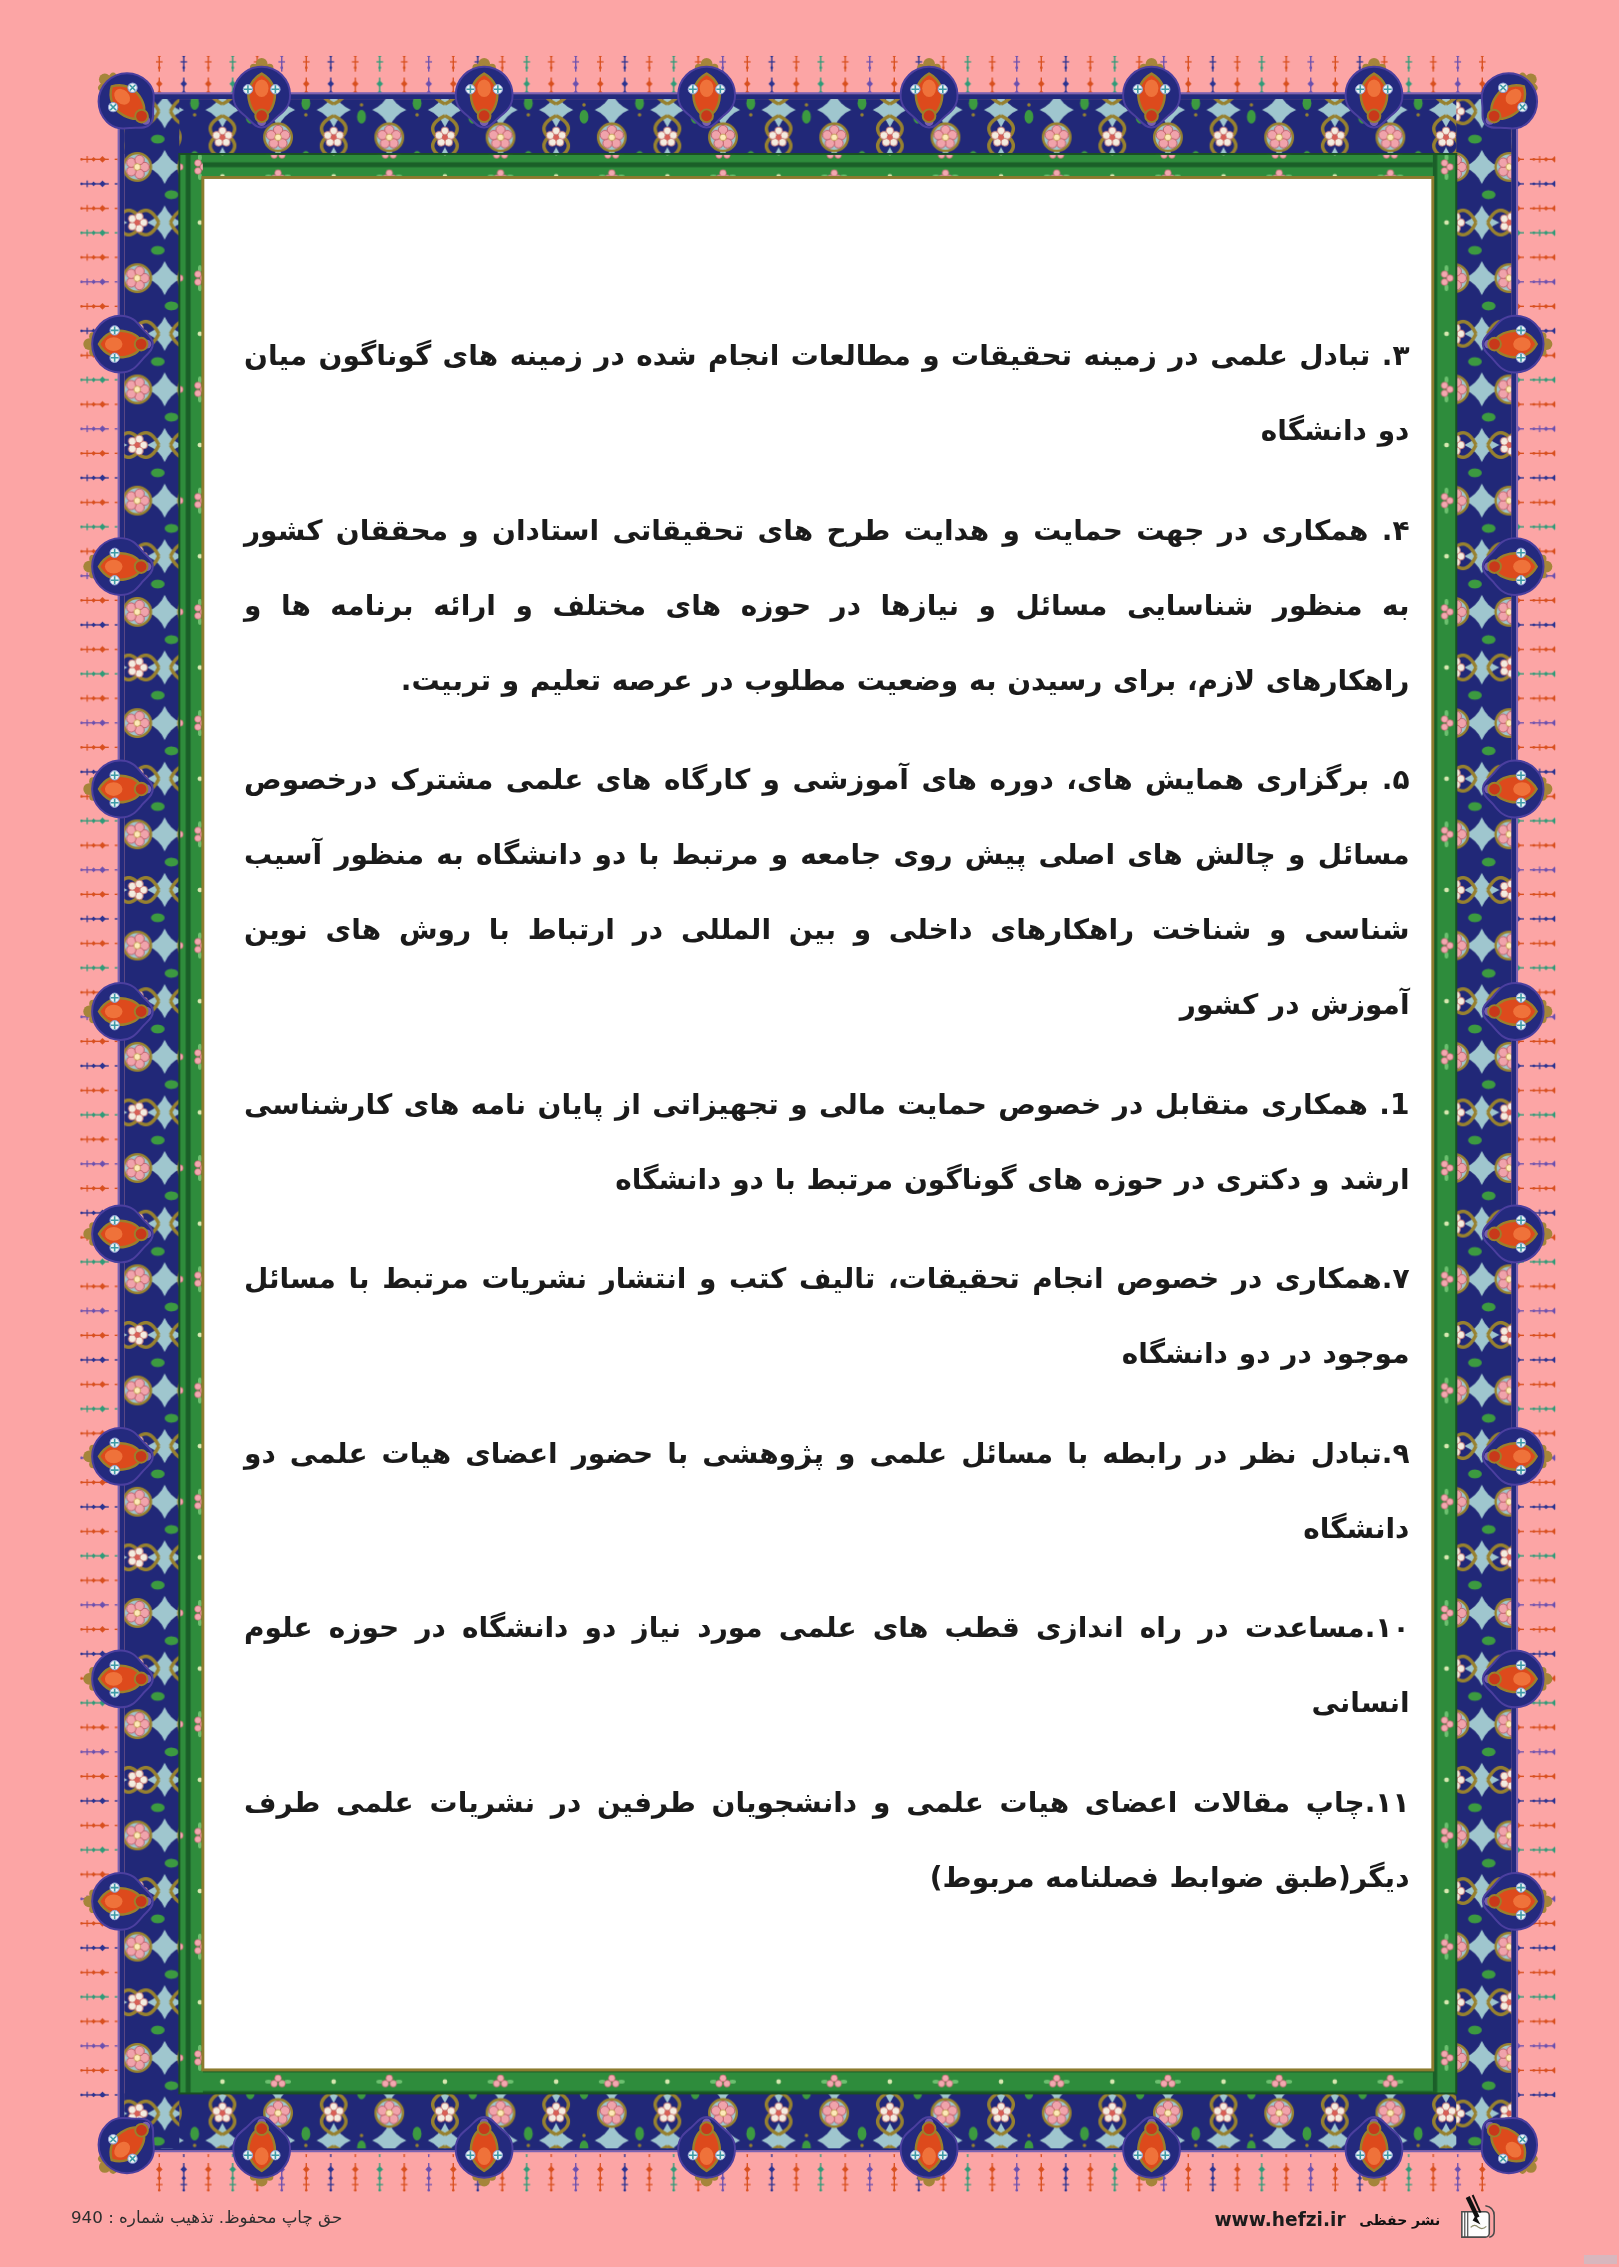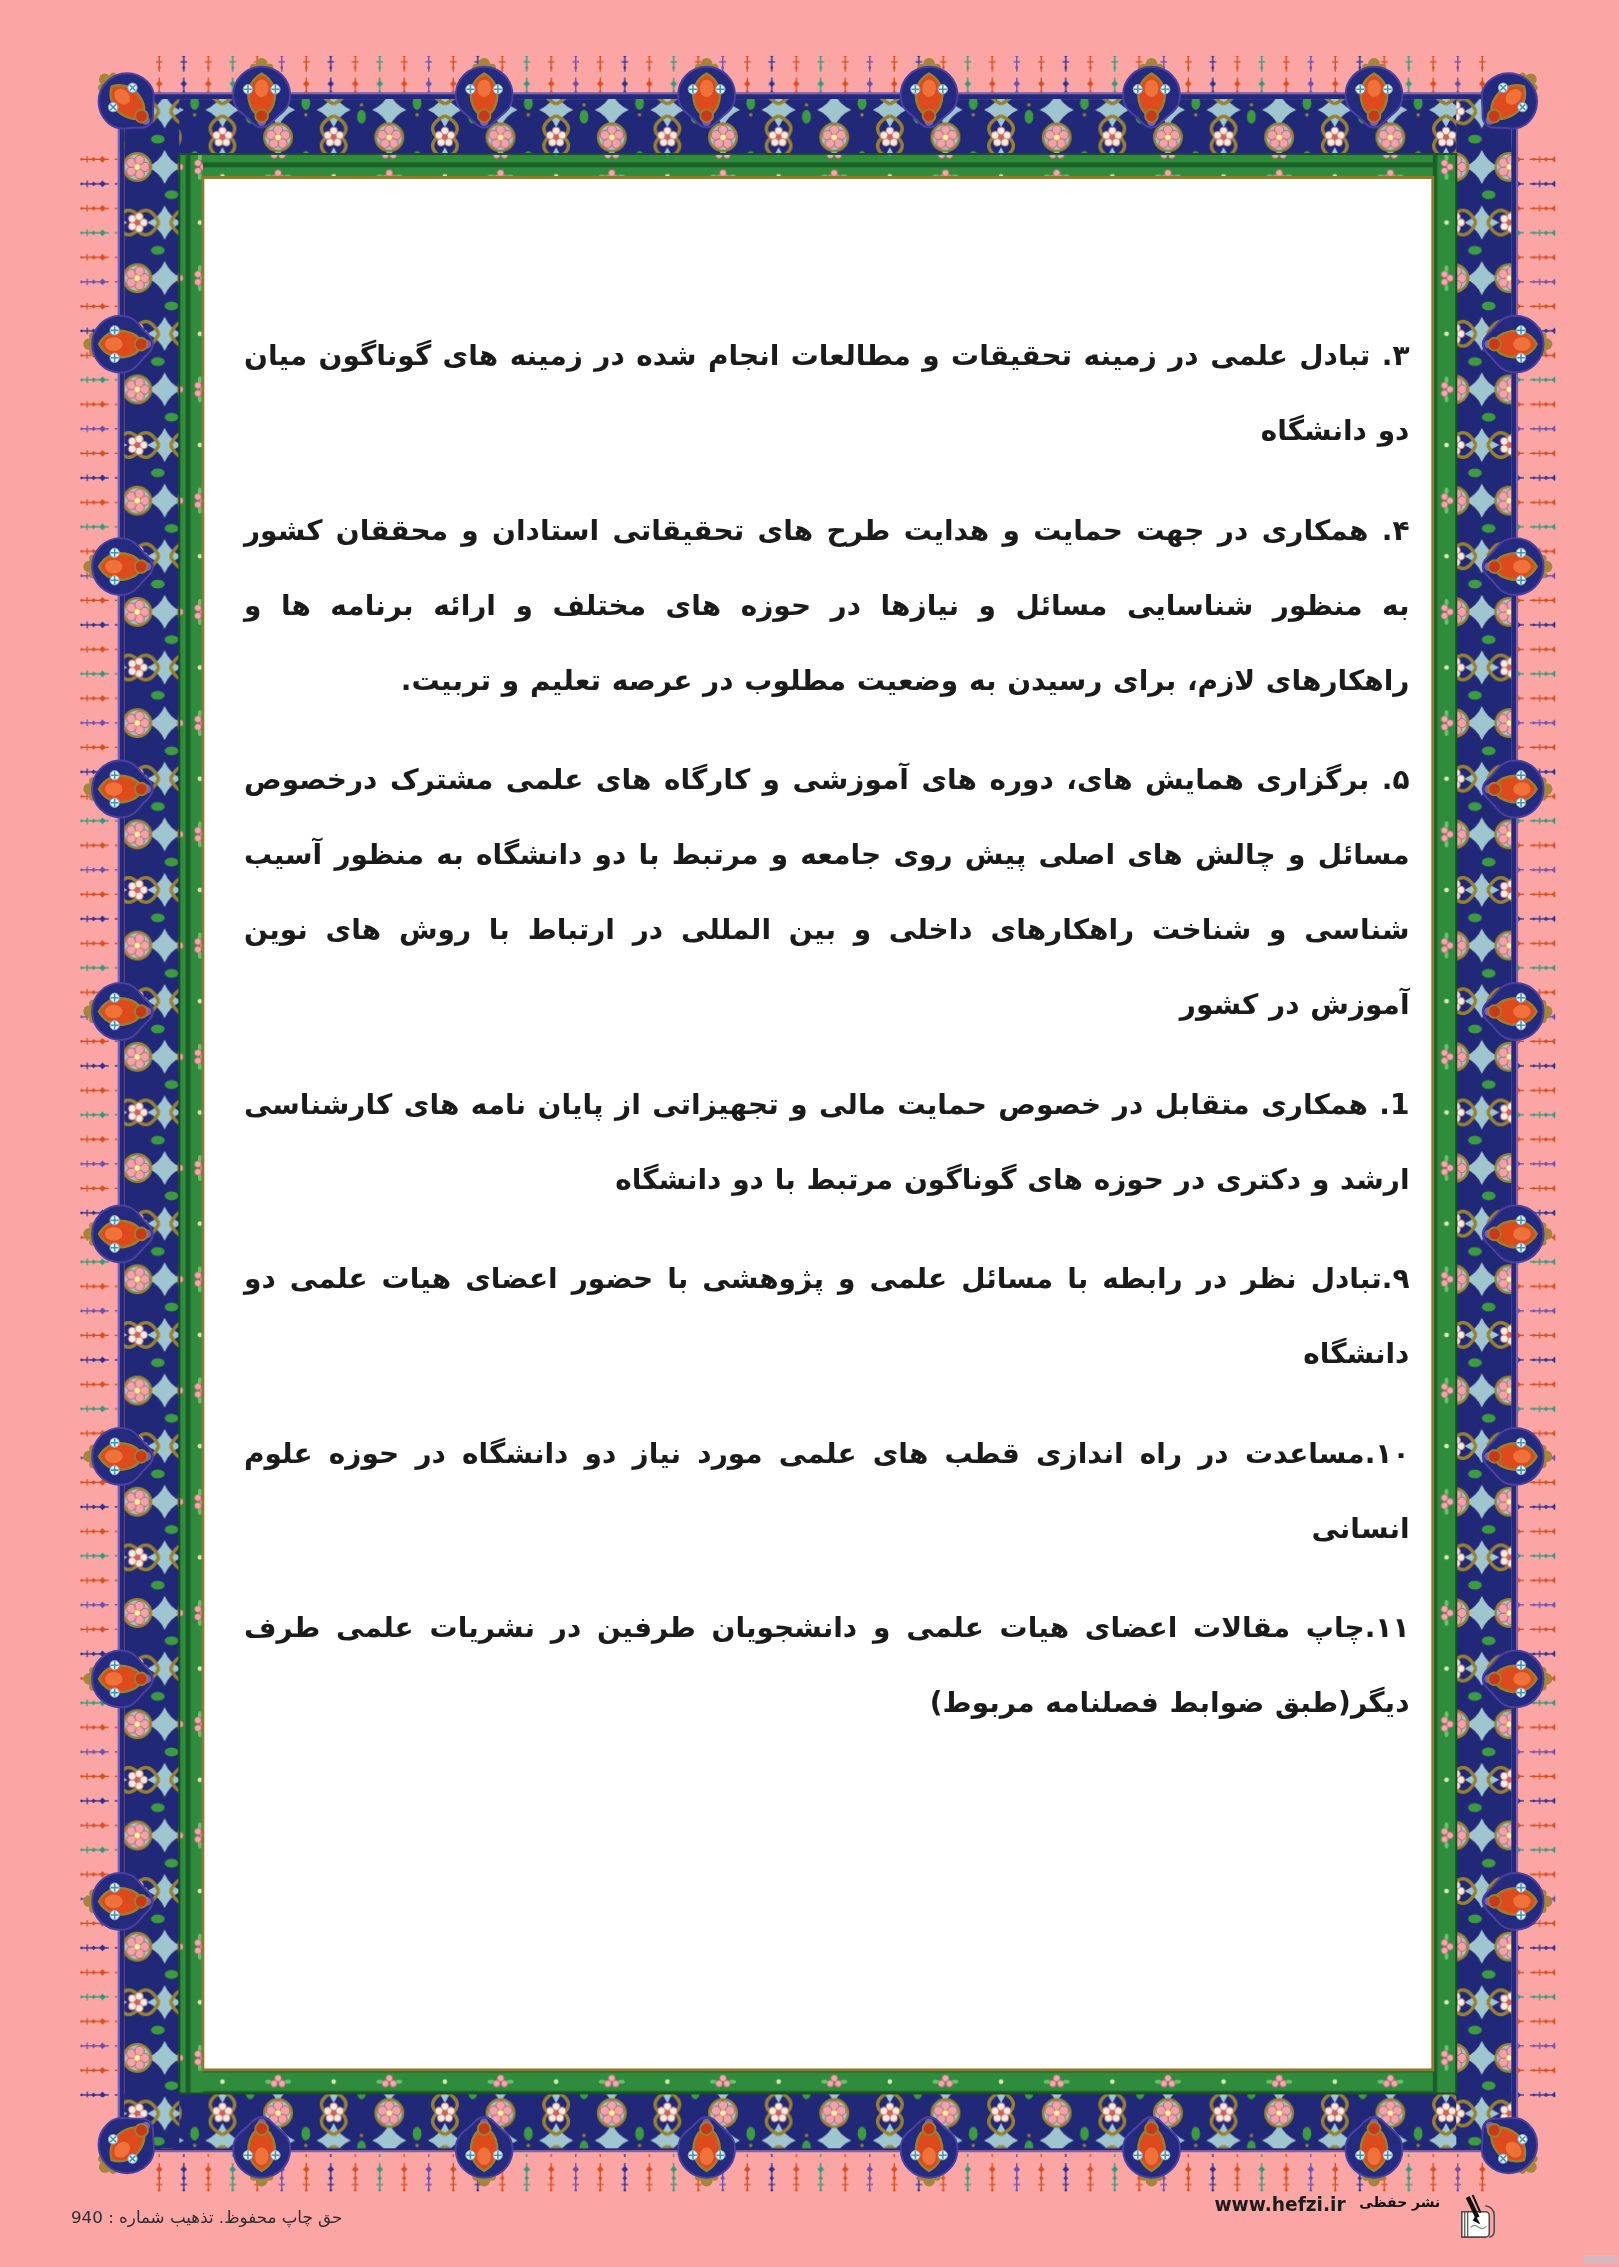--- a/index.html
+++ b/index.html
@@ -16,21 +16,21 @@
   .clause{
     margin:0 0 24.5px 0;line-height:75px;font-size:28px;font-weight:bold;
     color:#1b1b1b;text-align:justify;word-spacing:1px;
   }
   .footer-left{
     position:absolute;left:71px;top:2207px;direction:rtl;
     font-size:16.7px;color:#2d2d2d;letter-spacing:0;
   }
   .footer-right{
     position:absolute;right:116px;top:2194px;height:51px;
-    display:flex;align-items:flex-start;gap:13.7px;direction:ltr;
+    display:flex;align-items:center;gap:13.7px;direction:ltr;
   }
   .footer-right .website{font-size:18.6px;font-weight:bold;color:#1c1c1c;}
   .footer-right .publisher{font-size:14px;font-weight:bold;color:#111;direction:rtl;}
   .logo{width:49px;height:51px;}
   .corner-mark{
     position:absolute;right:2px;bottom:2.9px;width:33px;height:8.8px;
     background:#b9c7d4;opacity:.55;
   }
 </style>
 </head>
@@ -252,20 +252,21 @@
         <use href="#med" transform="translate(131,2187) rotate(-135)"></use>
         <use href="#med" transform="translate(1538,2187) rotate(135)"></use>
       </g>
   </svg>
 
   <div class="content">
       <p class="clause">۳. تبادل علمی در زمینه تحقیقات و مطالعات انجام شده در زمینه های گوناگون میان دو دانشگاه</p>
       <p class="clause">۴. همکاری در جهت حمایت و هدایت طرح های تحقیقاتی استادان و محققان کشور به منظور شناسایی مسائل و نیازها در حوزه های مختلف و ارائه برنامه ها و راهکارهای لازم، برای رسیدن به وضعیت مطلوب در عرصه تعلیم و تربیت.</p>
       <p class="clause">۵. برگزاری همایش های، دوره های آموزشی و کارگاه های علمی مشترک درخصوص مسائل و چالش های اصلی پیش روی جامعه و مرتبط با دو دانشگاه به منظور آسیب شناسی و شناخت راهکارهای داخلی و بین المللی در ارتباط با روش های نوین آموزش در کشور</p>
       <p class="clause">1. همکاری متقابل در خصوص حمایت مالی و تجهیزاتی از پایان نامه های کارشناسی ارشد و دکتری در حوزه های گوناگون مرتبط با دو دانشگاه</p>
+      <p class="clause">۷.همکاری در خصوص انجام تحقیقات، تالیف کتب و انتشار نشریات مرتبط با مسائل موجود در دو دانشگاه</p>
       <p class="clause">۹.تبادل نظر در رابطه با مسائل علمی و پژوهشی با حضور اعضای هیات علمی دو دانشگاه</p>
       <p class="clause">۱۰.مساعدت در راه اندازی قطب های علمی مورد نیاز دو دانشگاه در حوزه علوم انسانی</p>
       <p class="clause">۱۱.چاپ مقالات اعضای هیات علمی و دانشجویان طرفین در نشریات علمی طرف دیگر(طبق ضوابط فصلنامه مربوط)</p>
     </div>
 
   <div class="footer-left">حق چاپ محفوظ. تذهیب شماره : 940</div>
 
   <div class="footer-right">
     <span class="website">www.hefzi.ir</span>
     <span class="publisher">نشر حفظی</span>

